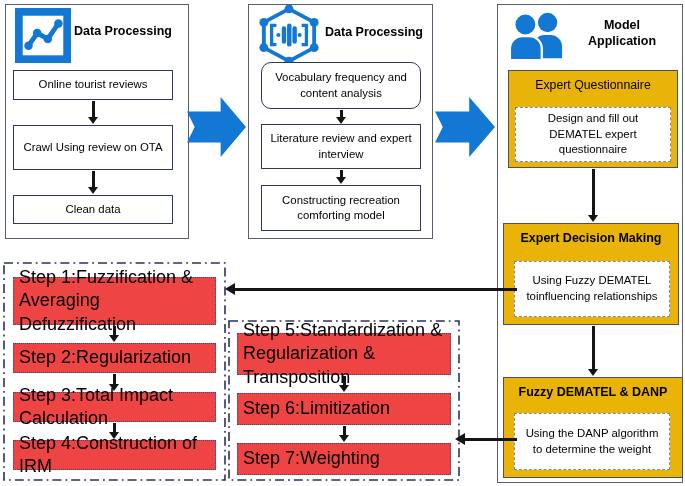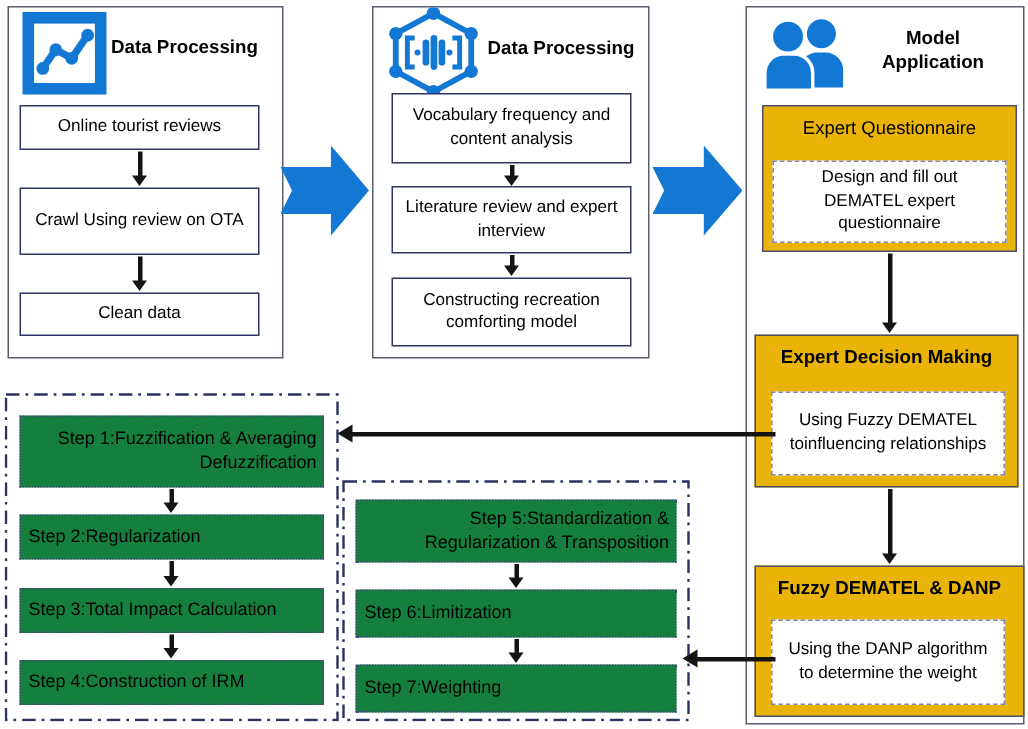--- a/index.html
+++ b/index.html
@@ -7,22 +7,22 @@
           font-family:Liberation Sans, sans-serif;color:#000;overflow:hidden;}
   .frame{position:absolute;border:1.6px solid #5a5e6e;box-sizing:border-box;background:#fff;}
   .ctitle{position:absolute;font-weight:bold;font-size:12.5px;text-align:center;line-height:1.25;}
   .sbox{position:absolute;border:1px solid #2f3566;background:#fff;display:flex;align-items:center;
         justify-content:center;text-align:center;font-size:11.4px;line-height:1.35;
         padding:2px 5px;box-sizing:border-box;}
   .stage{position:absolute;border:1.4px solid #4a4f6e;background:#eab308;box-sizing:border-box;}
   .stage-title{position:absolute;left:0;right:0;top:7px;text-align:center;font-weight:bold;font-size:12.5px;}
   .dashed{position:absolute;border:1.6px dashed #8087b0;display:flex;align-items:center;justify-content:center;
           text-align:center;font-size:11.4px;line-height:1.4;box-sizing:border-box;padding:2px 5px;background:#fff;}
-  .step{position:absolute;border:1.6px dotted #43497c;background:#15803d;display:flex;align-items:center;
-        font-size:12px;line-height:1.3;padding:2px 4px 2px 5px;box-sizing:border-box;text-align:right;}
+  .step{position:absolute;border:1.6px dotted #43497c;background:#ef4444;display:flex;align-items:center;
+        font-size:18px;line-height:1.3;padding:2px 4px 2px 5px;box-sizing:border-box;text-align:left;}
   .va{position:absolute;width:11px;}
   .va::before{content:"";position:absolute;left:4.4px;top:0;bottom:6px;width:2.2px;background:#141414;}
   .va::after{content:"";position:absolute;bottom:0;left:0;width:0;height:0;
              border-left:5.5px solid transparent;border-right:5.5px solid transparent;border-top:7px solid #141414;}
   .ha{position:absolute;height:13px;}
   .ha::before{content:"";position:absolute;left:8px;right:0;top:5.2px;height:2.6px;background:#141414;}
   .ha::after{content:"";position:absolute;left:0;top:0;width:0;height:0;
              border-top:6.5px solid transparent;border-bottom:6.5px solid transparent;border-right:10px solid #141414;}
   .barrow{position:absolute;background:#1377d4;
           clip-path:polygon(0 24%,57% 24%,57% 0,100% 50%,57% 100%,57% 76%,0 76%,13% 50%);}
@@ -73,21 +73,21 @@
       <rect x="24.5" y="22" width="4.6" height="18" rx="2.3" fill="#1377d4"></rect>
       <rect x="30.0" y="19" width="4.6" height="24" rx="2.3" fill="#1377d4"></rect>
       <rect x="35.5" y="22" width="4.6" height="18" rx="2.3" fill="#1377d4"></rect>
       <circle cx="21" cy="31" r="2.1" fill="#1377d4"></circle>
       <circle cx="43" cy="31" r="2.1" fill="#1377d4"></circle>
     </svg>
   </div>
 
   <div class="ctitle" style="left:324px;top:25px;width:100px;">Data Processing</div>
 
-  <div class="sbox" style="left:261px;top:62px;width:160px;height:47px;">Vocabulary frequency and content analysis</div>
+  <div class="sbox" style="left:261px;top:62px;width:160px;height:47px;border-radius:10px;">Vocabulary frequency and content analysis</div>
   <div class="va" style="left:336px;top:110px;height:14px;"></div>
   <div class="sbox" style="left:261px;top:124px;width:160px;height:45px;">Literature review and expert interview</div>
   <div class="va" style="left:336px;top:170px;height:14px;"></div>
   <div class="sbox" style="left:261px;top:185px;width:160px;height:46px;">Constructing recreation comforting model</div>
 
   <div class="barrow" style="left:435px;top:97px;width:60px;height:60px;"></div>
 
   <div class="frame" style="left:497px;top:4px;width:186px;height:479px;"></div>
 
   <div class="icon" style="left:505px;top:8px;">

